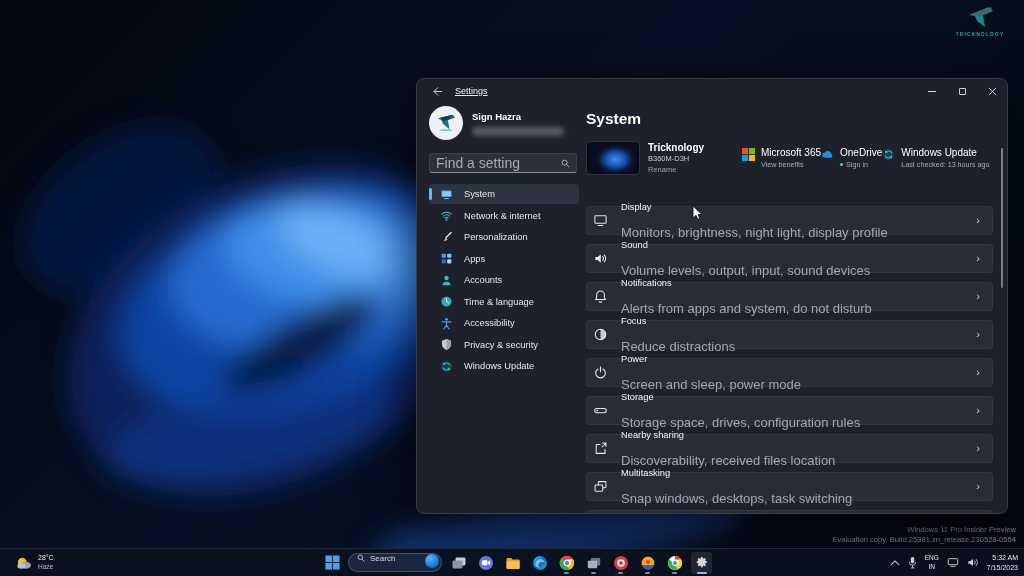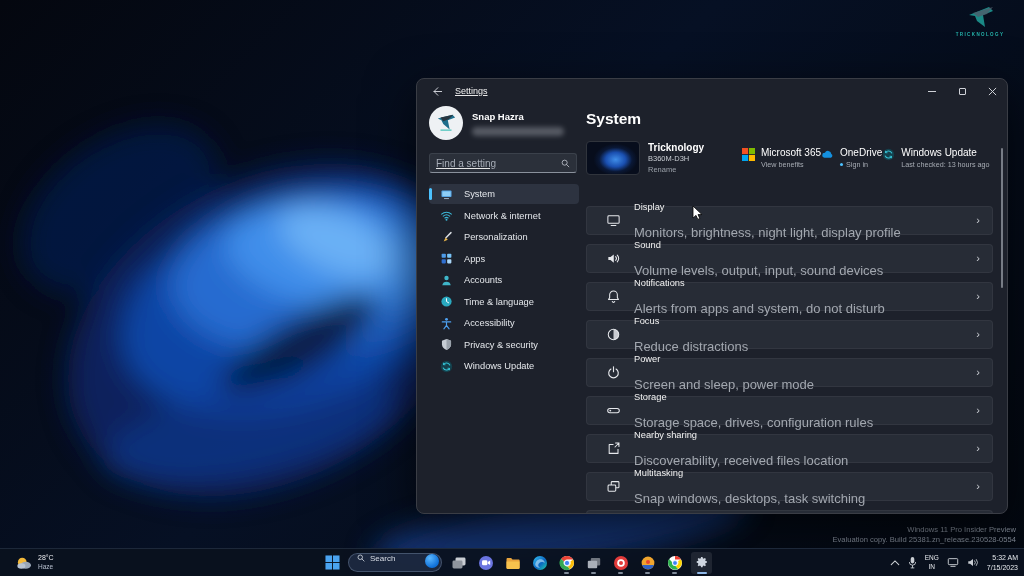--- a/index.html
+++ b/index.html
@@ -41,21 +41,21 @@
   .profile { display:flex; align-items:center; gap:9px; margin-top:3px; }
   .avatar { width:34px; height:34px; border-radius:50%; background:#eef1f4; overflow:hidden;
     display:flex; align-items:center; justify-content:center; flex-shrink:0; }
   .pname { font-size:9.5px; font-weight:700; color:#fff; }
   .pblur { width:92px; height:9px; border-radius:5px; background:#8e929b; opacity:.5; filter:blur(2.5px); margin-top:5px; }
 
   .searchbox { margin-top:13px; width:148px; height:20px; background:#2b303a;
     border:1px solid #3b414b; border-bottom:1px solid #8a919c; border-radius:3px;
     display:flex; align-items:center; padding:0 6px; }
   .searchbox input { flex:1; min-width:0; background:transparent; border:0; outline:none;
-    color:#e8e8e8; font-size:10px; font-family:inherit;text-decoration:underline; }
+    color:#e8e8e8; font-size:14px; font-family:inherit; }
   .searchbox input::placeholder { color:#a6acb6; }
 
   .nav { margin-top:11px; width:150px; display:flex; flex-direction:column; gap:1.5px; }
   .nav-item { position:relative; height:20px; border-radius:4px; display:flex; align-items:center;
     gap:11px; padding-left:11px; font-size:9.3px; color:#e4e7eb; cursor:default; }
   .nav-item.selected { background:#2d3340; }
   .nav-accent { position:absolute; left:0; top:4px; width:2.5px; height:12px; border-radius:2px;
     background:#4cc2ff; display:none; }
   .nav-item.selected .nav-accent { display:block; }
   .nav-ic { width:13px; height:13px; flex-shrink:0; }
@@ -73,21 +73,21 @@
   .drename { font-size:7.5px; color:#9aa0a9; margin-top:2px; }
   .quick { display:flex; flex:1; justify-content:space-between; padding-left:10px; }
   .qcard { display:flex; gap:6px; }
   .qic { width:13px; height:13px; margin-top:1px; flex-shrink:0; }
   .qtitle { font-size:10px; font-weight:400; color:#fff; white-space:nowrap; }
   .qsub { font-size:7.2px; color:#a7acb4; margin-top:2.5px; white-space:nowrap; display:flex; align-items:center; gap:3px; }
   .qdot { width:3px; height:3px; border-radius:50%; background:#4cc2ff; display:inline-block; }
 
   .rows { position:absolute; top:103px; left:0; right:14px; }
   .srow { height:29px; margin-bottom:9px; background:#272c36; border:1px solid rgba(255,255,255,.05);
-    border-radius:4px; display:flex; align-items:center; padding:0 12px 0 19px; gap:13px; cursor:default; }
+    border-radius:4px; display:flex; align-items:center; padding:0 12px 0 6px; gap:13px; cursor:default; }
   .row-ic { width:15px; height:15px; flex-shrink:0; }
   .rtitle { font-size:9.3px; color:#f2f2f2; }
   .rsub { font-size:13px; color:#a2a7af; margin-top:13px; white-space:nowrap; }
   .chev { margin-left:auto; color:#c9ccd2; font-size:11px; line-height:1; }
   .sliver { position:absolute; top:407px; left:0; right:14px; height:5px; background:#272c36;
     border:1px solid rgba(255,255,255,.05); border-bottom:0; border-radius:4px 4px 0 0; }
   .scrollbar { position:absolute; right:4px; top:45px; width:2px; height:140px; background:#787d86; border-radius:2px; }
 
   
   .cursor { position:absolute; left:692px; top:205px; }
@@ -181,21 +181,21 @@
     <div class="sidebar">
       <div class="profile">
         <span class="avatar">
           <svg width="22" height="22" viewBox="0 0 24 24">
             <polygon points="3,7 19,3 22,6 14,9 16,19 9,13 7,9" fill="#1d6e8c"></polygon>
             <polygon points="6,6 20,3 15,8 9,10" fill="#27353f"></polygon>
             <rect x="6" y="19" width="12" height="1.6" fill="#23b9ae" opacity=".7"></rect>
           </svg>
         </span>
         <span>
-          <div class="pname">Snap Hazra</div>
+          <div class="pname">Sign Hazra</div>
           <div class="pblur"></div>
         </span>
       </div>
 
       <div class="searchbox">
         <input type="text" placeholder="Find a setting" style="">
         <svg width="9" height="9" viewBox="0 0 16 16">
           <circle cx="6.5" cy="6.5" r="4.5" stroke="#c5cad2" stroke-width="1.4" fill="none"></circle>
           <path d="M10 10l4 4" stroke="#c5cad2" stroke-width="1.4" stroke-linecap="round"></path>
         </svg>

